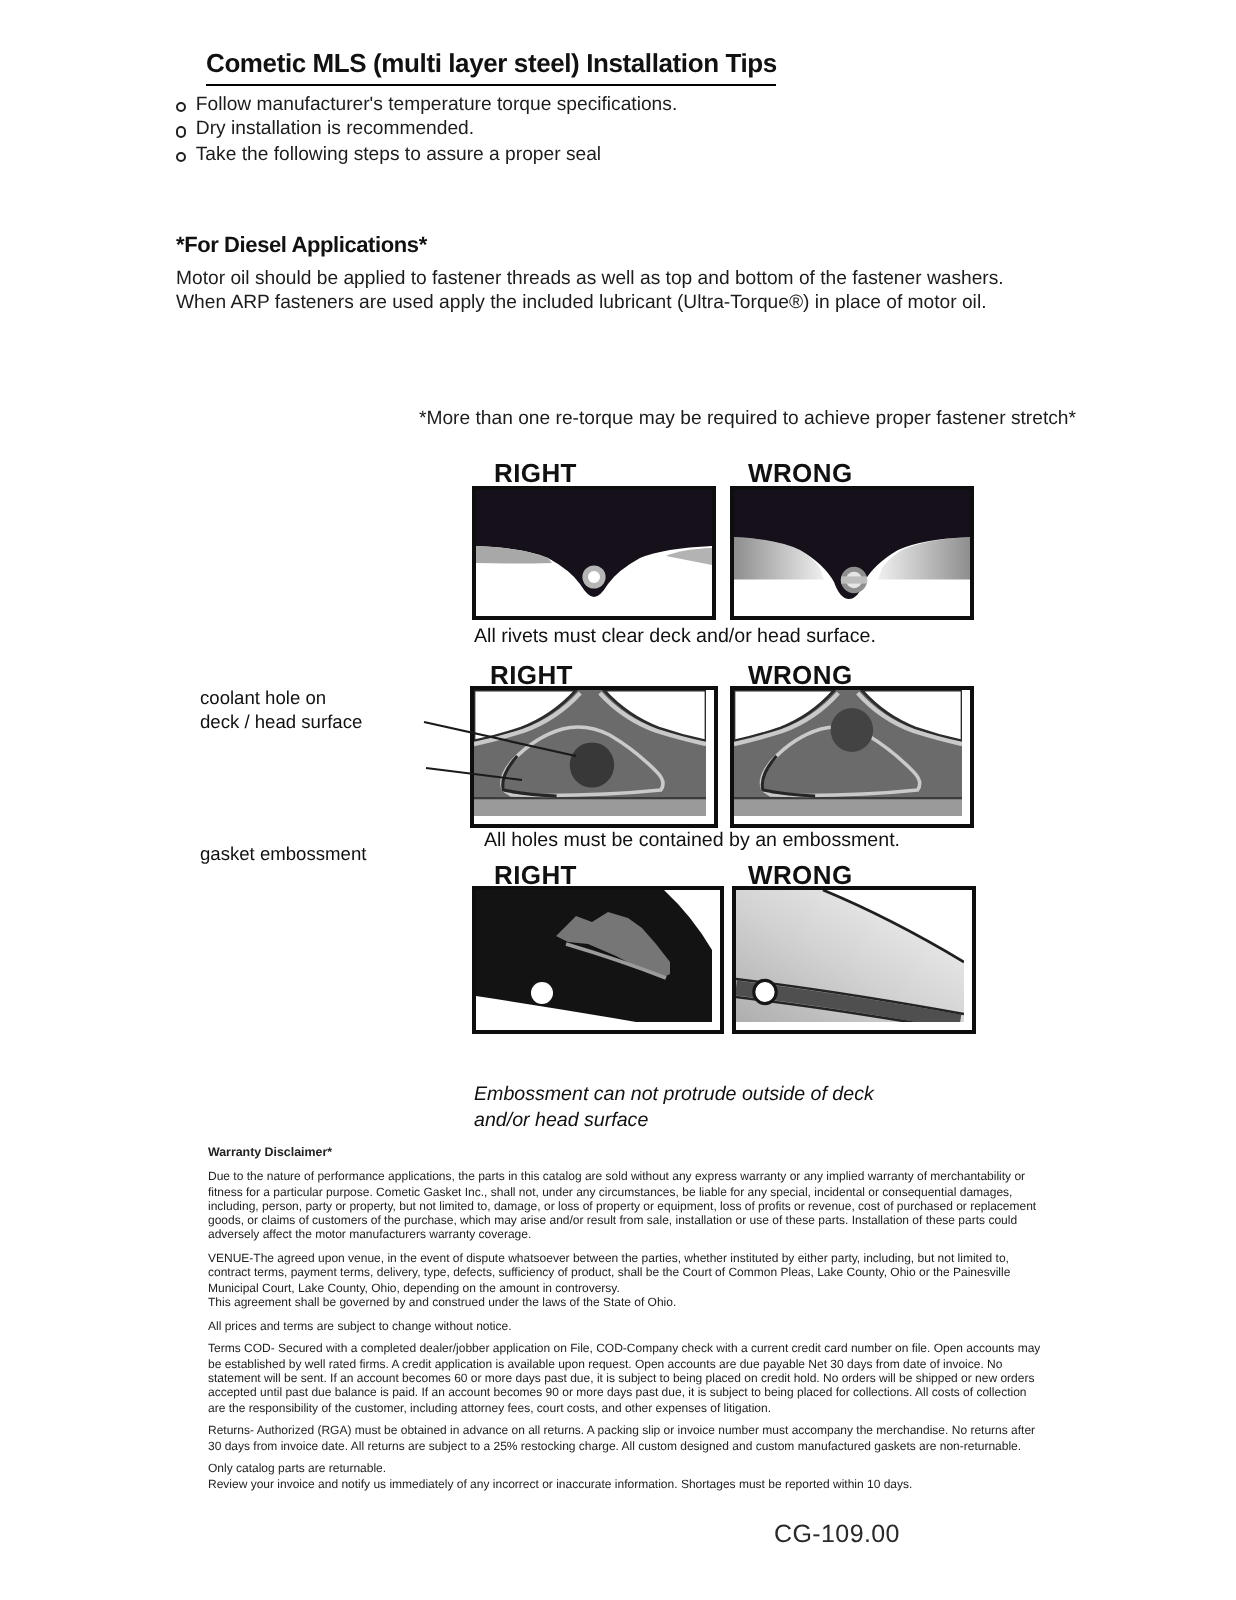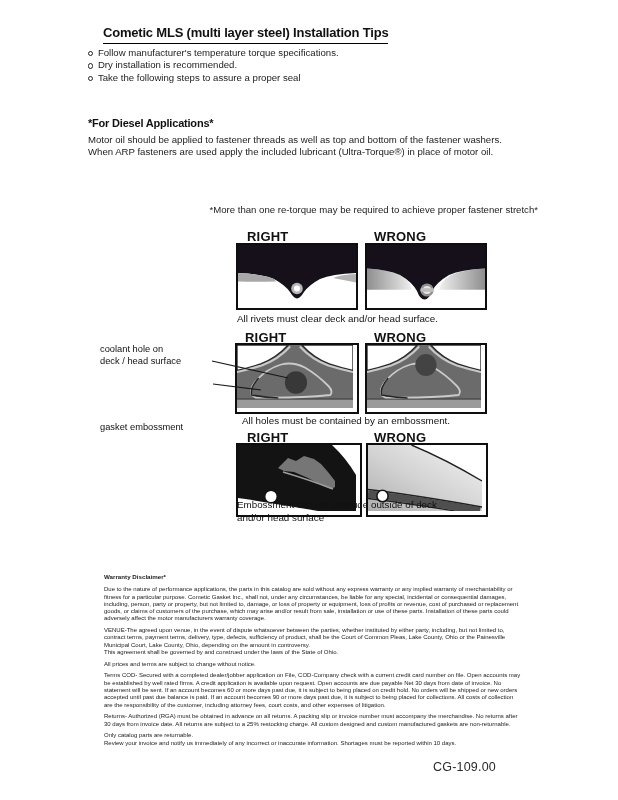--- a/index.html
+++ b/index.html
@@ -25,21 +25,21 @@
   .dbox{position:absolute;border:2px solid #0e0e0e;background:#fff;}
   .dbox svg{display:block;}
   .caption{font-size:9.8px;line-height:12.5px;color:#111;white-space:pre-line;}
 
   .ann{font-size:9.3px;line-height:11.5px;color:#111;text-align:left;white-space:pre-line;}
 
   .fineprint{width:437px;font-size:6px;line-height:7.3px;color:#222;}
   .fineprint .fp-h{font-weight:bold;font-size:6.2px;margin:0 0 6px 0;}
   .fineprint p{margin:0 0 4.4px 0;white-space:pre-line;}
 
-  .pagenum{font-size:12.5px;color:#2a2a2a;letter-spacing:0.2px;margin-left:46px;}
+  .pagenum{font-size:12.5px;color:#2a2a2a;letter-spacing:0.2px;}
 </style>
 </head>
 <body>
 
 <div class="page">
 
   <div class="abs" style="left:103px;top:23px;">
     <span class="title">Cometic MLS (multi layer steel) Installation Tips</span>
   </div>
 
@@ -171,21 +171,21 @@
       <rect x="0" y="0" width="118" height="66" fill="url(#band3)"></rect>
       <path d="M45,0 H118 V36 Q80,14 45,0 Z" fill="#ffffff"></path>
       <path d="M45,0 Q80,14 118,36" fill="none" stroke="#1f1f1f" stroke-width="1.4"></path>
       <path d="M0,49 Q52,55 116,66" fill="none" stroke="#4f4f4f" stroke-width="7.5"></path>
       <path d="M0,44.5 Q52,50.5 118,62" fill="none" stroke="#242424" stroke-width="1.3"></path>
       <path d="M0,53.5 Q52,59.5 114,70" fill="none" stroke="#242424" stroke-width="1.3"></path>
       <circle cx="15" cy="51" r="5.8" fill="#ffffff" stroke="#161616" stroke-width="1.6"></circle>
     </svg>
   </div>
 
-  <div class="abs caption" style="left:237px;top:499px;width:260px;">Embossment can not protrude outside of deck
+  <div class="abs caption" style="left:237px;top:542px;width:260px;font-style:italic;">Embossment can not protrude outside of deck
 and/or head surface</div>
 
   <div class="abs fineprint" style="left:104px;top:573px;">
     <p class="fp-h">Warranty Disclaimer*</p>
     <p>Due to the nature of performance applications, the parts in this catalog are sold without any express warranty or any implied warranty of merchantability or
 fitness for a particular purpose.  Cometic Gasket Inc., shall not, under any circumstances, be liable for any special, incidental or consequential damages,
 including, person, party or property, but not limited to, damage, or loss of property or equipment, loss of profits or revenue, cost of purchased or replacement
 goods, or claims of customers of the purchase, which may arise and/or result from sale, installation or use of these parts.  Installation of these parts could
 adversely affect the motor manufacturers warranty coverage.</p>
     <p>VENUE-The agreed upon venue, in the event of dispute whatsoever between the parties, whether instituted by either party, including, but not limited to,

